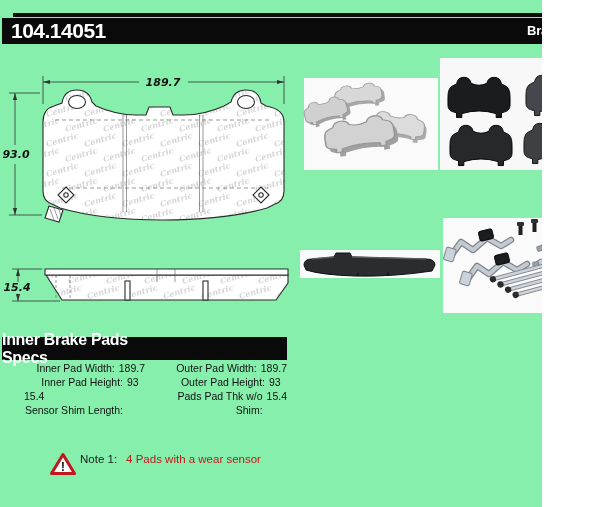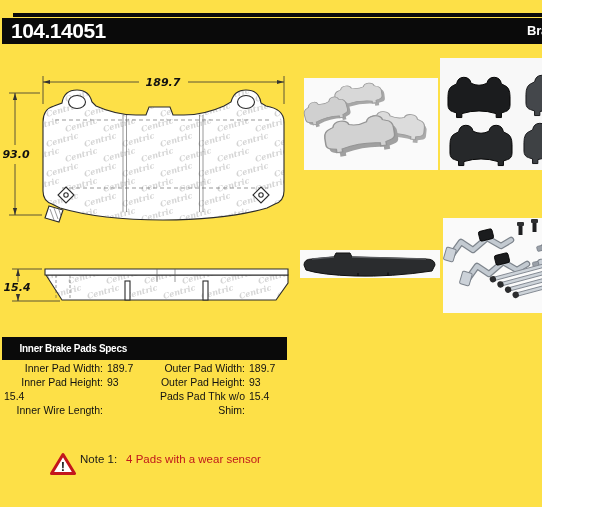--- a/index.html
+++ b/index.html
@@ -1,16 +1,16 @@
 <!DOCTYPE html>
 <html><head>
 <meta charset="utf-8">
 <style>
   html,body{margin:0;padding:0;background:#fff;}
-  #page{position:relative;width:542px;height:507px;background:#fde047;overflow:hidden;
+  #page{position:relative;width:542px;height:507px;background:#86efac;overflow:hidden;
         font-family:"Liberation Sans",sans-serif;color:#111;}
   
   .top-rule{position:absolute;left:13px;top:13px;width:584px;height:3.5px;background:#0a0a0a;}
   .header-bar{position:absolute;left:2px;top:17.5px;width:595px;height:26.5px;background:#0a0a0a;
               color:#fff;display:flex;justify-content:space-between;align-items:center;
               padding:0 9px;box-sizing:border-box;}
   .part-number{font-size:21px;font-weight:bold;letter-spacing:-0.5px;}
   .product-title{font-size:13px;font-weight:bold;letter-spacing:-0.3px;}
   
   .drawing{position:absolute;left:0;top:60px;}
@@ -19,25 +19,25 @@
   .dim{stroke:#333;stroke-width:0.8;fill:none;}
   .arr{fill:#333;stroke:none;}
   .thin{stroke:#555;stroke-width:0.6;fill:none;}
   .dimtext{font:italic bold 11px "DejaVu Sans",sans-serif;fill:#111;}
   .wm{font:italic 700 8px "DejaVu Serif",serif;fill:#b9b9b9;opacity:0.6;}
   
   .photo{position:absolute;}
   
   .specs-header{position:absolute;left:2px;top:337px;width:285px;height:23px;background:#0a0a0a;
                 color:#fff;display:flex;align-items:center;}
-  .specs-header-cell{flex:0 0 50%;text-align:center;font-size:10px;font-weight:bold;letter-spacing:-0.3px;}
+  .specs-header-cell{flex:0 0 50%;text-align:left;font-size:16px;font-weight:bold;letter-spacing:-0.3px;}
   .spec-col{position:absolute;top:361px;}
   .spec-col-inner{left:0;width:145px;}
   .spec-col-outer{left:145px;width:142px;}
-  .spec-row{display:flex;font-size:10.5px;line-height:14px;}
+  .spec-row{display:flex;font-size:10.5px;line-height:14px;padding-left:20px;}
   .spec-col-inner .spec-label{width:103px;text-align:right;}
   .spec-col-outer .spec-label{width:100px;text-align:right;}
   .spec-value{margin-left:4px;white-space:pre;}
   
   .warning-icon{position:absolute;left:50px;top:452px;}
   .note-block{position:absolute;left:80px;top:451px;font-size:11.5px;line-height:16px;}
   .note-line{display:flex;}
   .note-label{color:#1a1a1a;}
   .note-text{margin-left:9px;font-weight:500;}
 </style>
@@ -304,21 +304,21 @@
       <span class="spec-value">189.7</span>
     </div>
     <div class="spec-row">
       <span class="spec-label">Inner Pad Height:</span>
       <span class="spec-value">93</span>
     </div>
     <div class="spec-row">
       <span class="spec-value">15.4</span>
     </div>
     <div class="spec-row">
-      <span class="spec-label">Inner Wire Length:</span>
+      <span class="spec-label">Sensor Shim Length:</span>
       <span class="spec-value"></span>
     </div>
   </div>
 
   <div class="spec-col spec-col-outer">
     <div class="spec-row">
       <span class="spec-label">Outer Pad Width:</span>
       <span class="spec-value">189.7</span>
     </div>
     <div class="spec-row">

